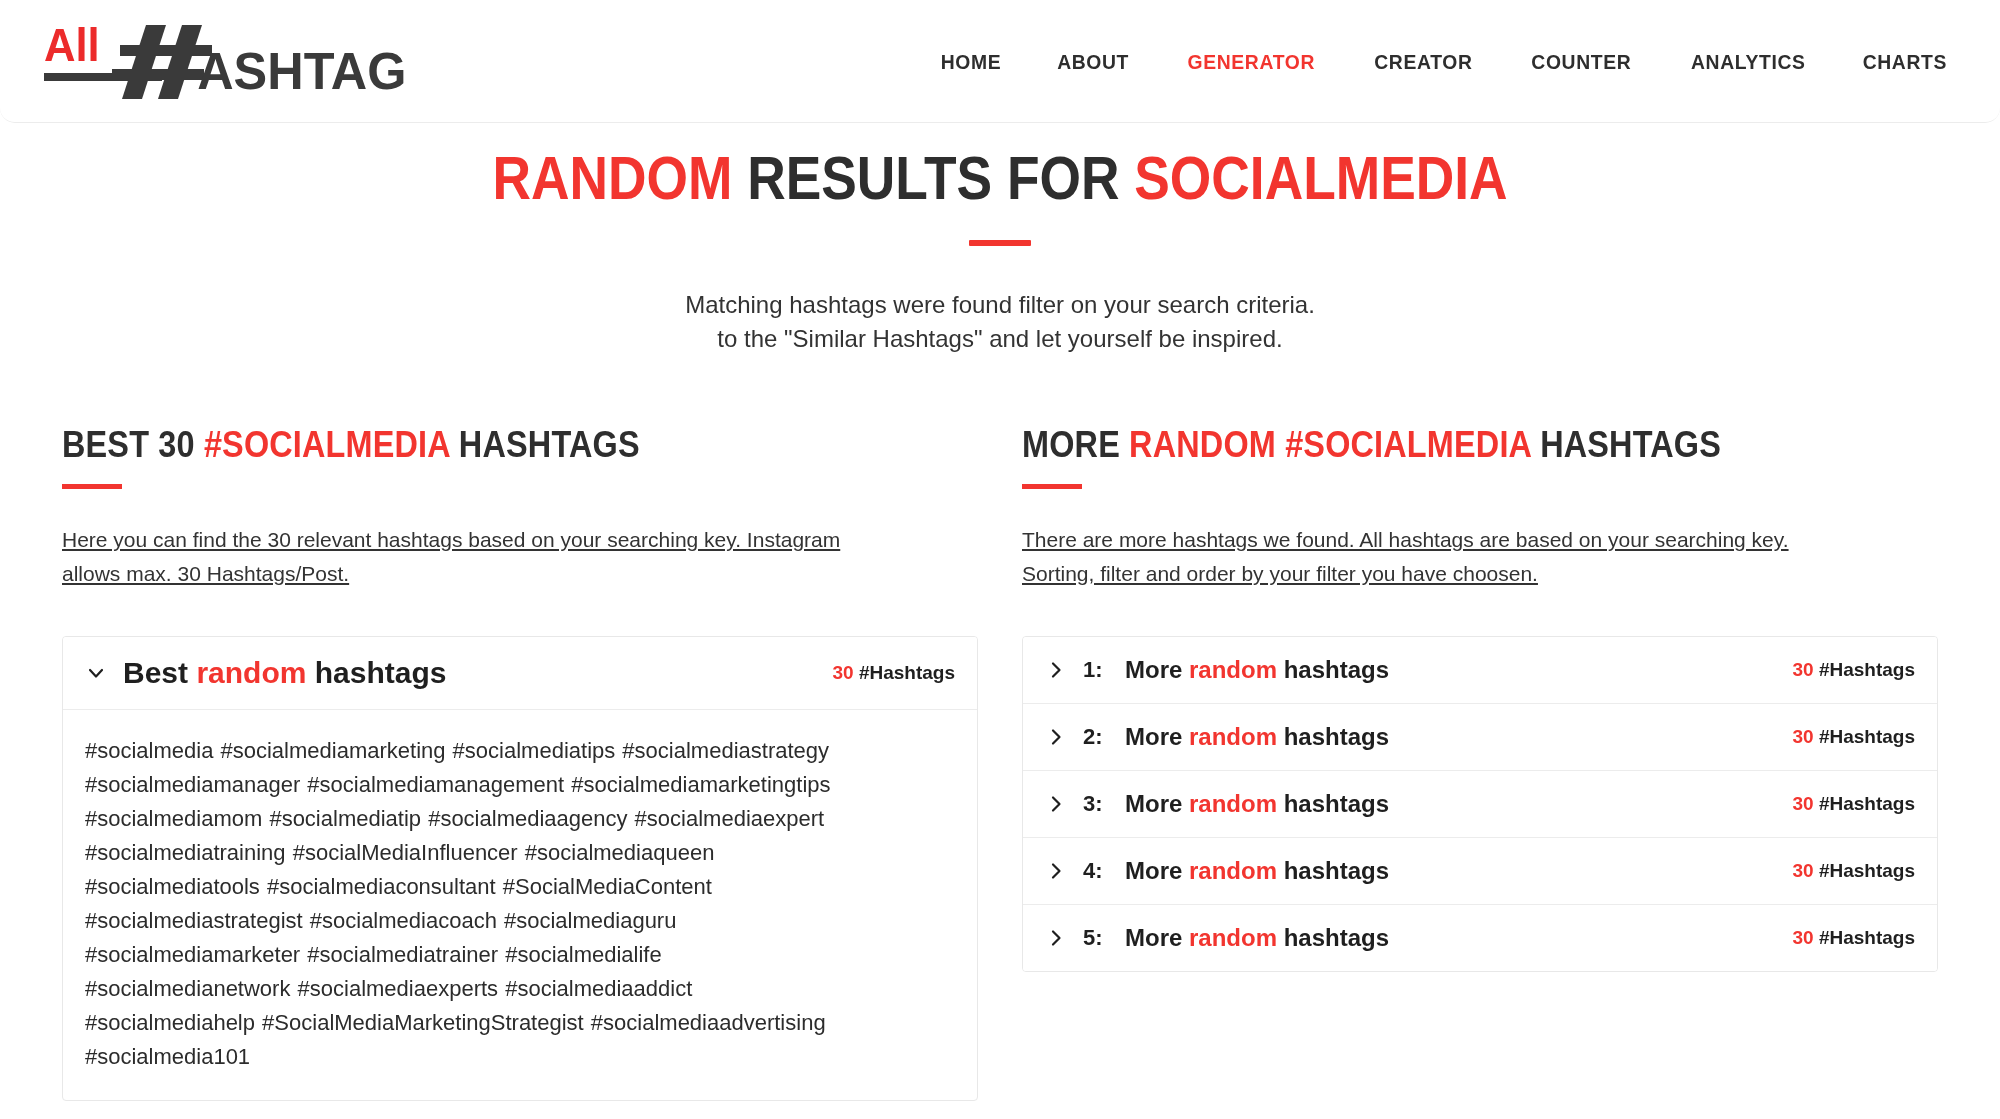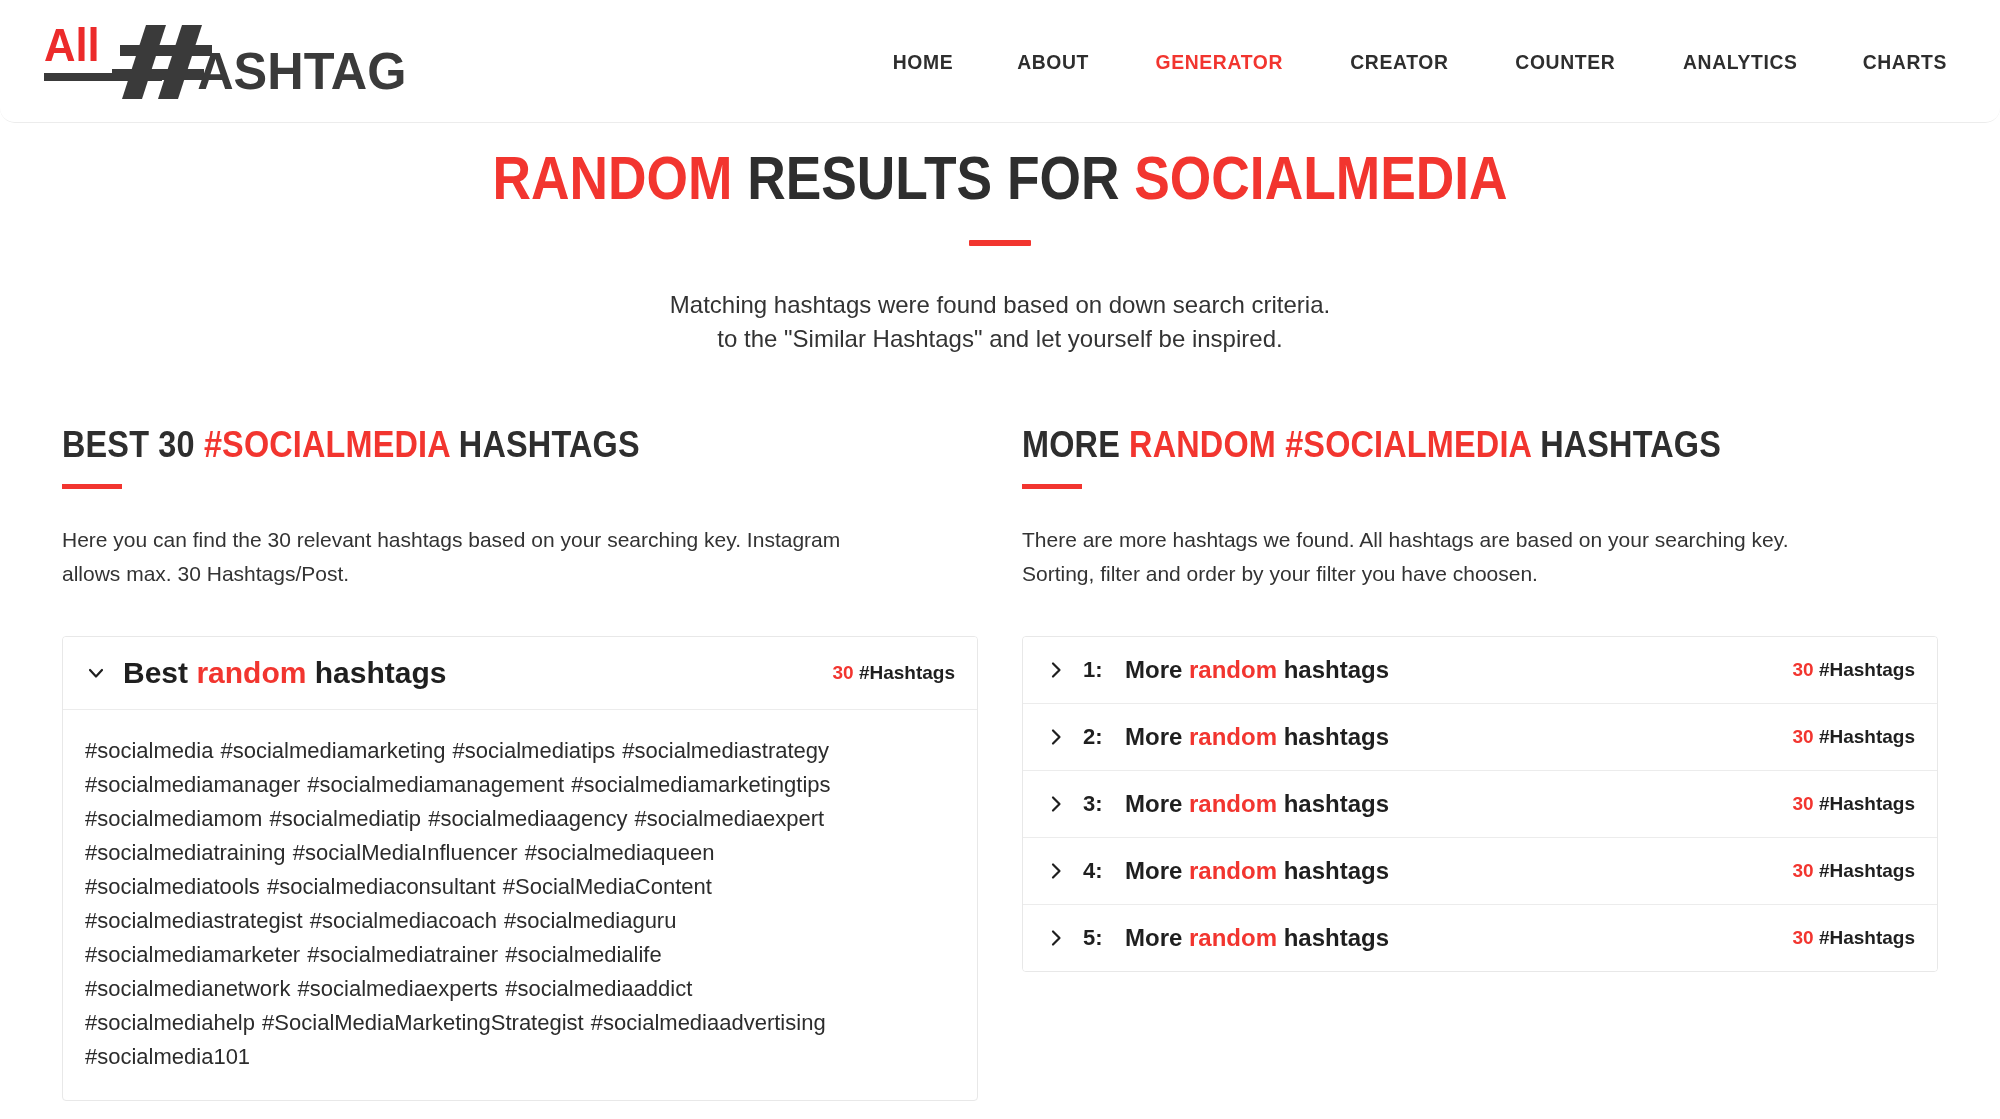--- a/index.html
+++ b/index.html
@@ -41,21 +41,21 @@
   }
   .logo svg { display: block; }
 
   .main-nav {
     position: absolute;
     right: 48px;
     top: 0;
     height: 123px;
     display: flex;
     align-items: center;
-    gap: 8px;
+    gap: 0;
   }
   .nav-link {
     font-family: "Liberation Sans Narrow", "Liberation Sans", sans-serif;
     font-weight: 700;
     font-size: 21px;
     letter-spacing: 0.7px;
     color: #2e2e2e;
     text-decoration: none;
     padding: 0 25px;
     white-space: nowrap;
@@ -126,20 +126,21 @@
     height: 5px;
     background: #f2352f;
     margin-top: 18px;
   }
   .section-desc {
     font-size: 21px;
     line-height: 34px;
     color: #333;
     margin-top: 34px;
     max-width: 840px;
+    text-decoration: underline;
   }
 
   
   .accordion {
     margin-top: 45px;
     border: 1px solid #e8e8e8;
     border-radius: 4px;
     background: #fff;
     overflow: hidden;
   }
@@ -260,21 +261,21 @@
 
 <section class="page-title-wrap">
   <h1 class="page-title">
     <span class="hl">RANDOM</span>
     <span>RESULTS FOR</span>
     <span class="hl">SOCIALMEDIA</span>
   </h1>
   <div class="title-rule"></div>
 
   <p class="lede">
-    <span class="ln">Matching hashtags were found based on down search criteria.</span>
+    <span class="ln">Matching hashtags were found filter on your search criteria.</span>
     <span class="ln">to the "Similar Hashtags" and let yourself be inspired.</span>
   </p>
 </section>
 
 <section class="columns">
 
   <div class="col">
     <h2 class="section-title">
       <span>BEST 30</span>
       <span class="hl">#SOCIALMEDIA</span>

